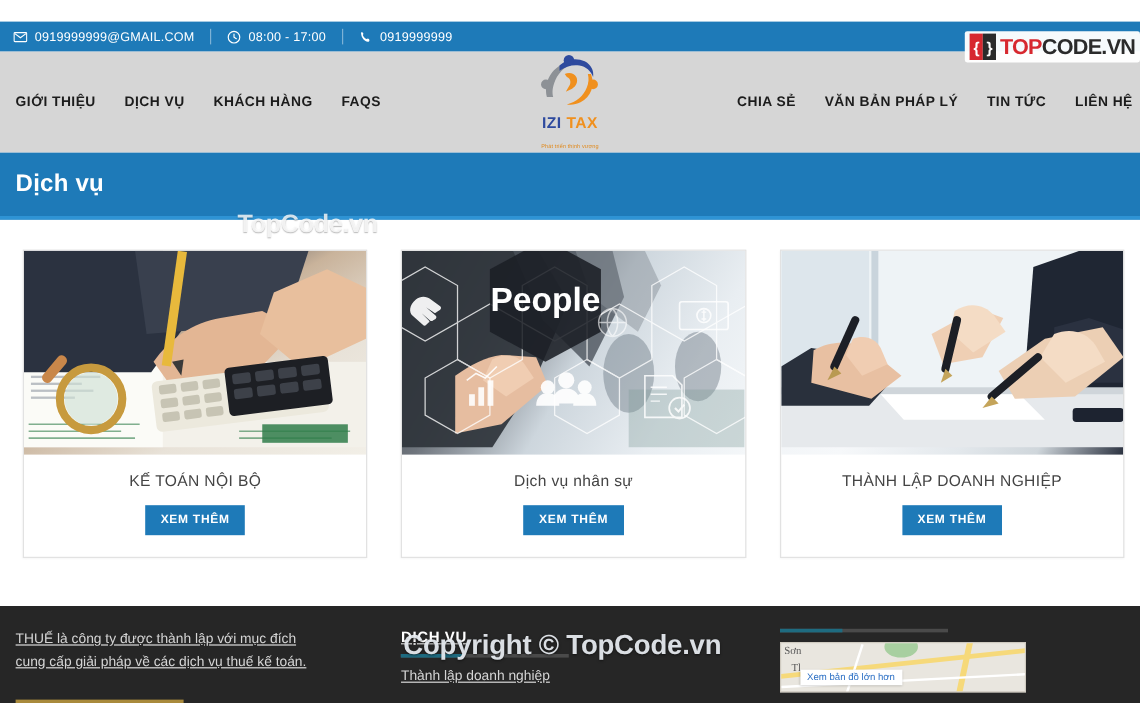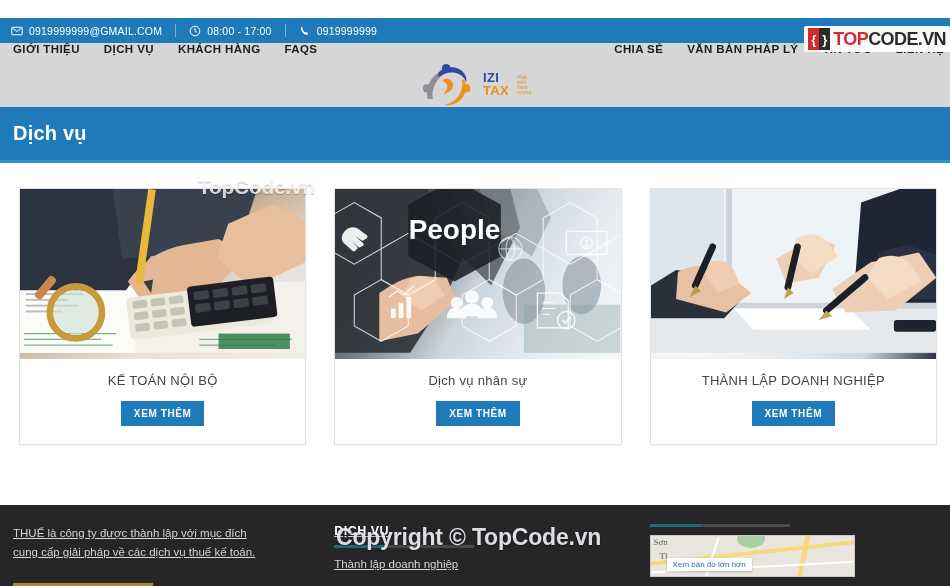--- a/index.html
+++ b/index.html
@@ -47,24 +47,24 @@
     font-family: "Liberation Sans", sans-serif;
   }
   .wm-mark .half-l { left: 0; background: #d7282f; }
   .wm-mark .half-r { right: 0; background: #2b2b2b; }
   .wm-text { font-size: 18px; font-weight: bold; letter-spacing: -.6px; font-family: "Liberation Sans", sans-serif; }
   .wm-text .t-red { color: #d7282f; }
   .wm-text .t-dark { color: #2b2b2b; }
 
   
   .header {
-    height: 64px;
+    height: 84px;
     background: #d6d6d6;
     display: flex;
-    align-items: flex-start;
+    align-items: center;
     position: relative;
   }
   .nav {
     display: flex;
     align-items: center;
     gap: 24px;
     font-size: 11.5px;
     font-weight: bold;
     color: #1c1c1c;
     letter-spacing: .4px;
@@ -72,21 +72,21 @@
   }
   .nav-left { padding-left: 13px; }
   .nav-right { padding-right: 6px; margin-left: auto; }
   .nav a { color: #1c1c1c; text-decoration: none; cursor: pointer; }
 
   .logo-wrap {
     position: absolute;
     left: 50%; top: 0;
     transform: translateX(-50%);
     width: 86px; height: 82px;
-    display: flex; flex-direction: row;
+    display: flex; flex-direction: column;
     align-items: center; justify-content: center;
     gap: 8px;
   }
   .logo-mark { width: 56px; height: 44px; }
   .logo-type { font-size: 13px; font-weight: bold; letter-spacing: .4px; line-height: 1; }
   .logo-type .izi { color: #2e4a9e; }
   .logo-type .tax { color: #f0901e; }
   .logo-sub { font-size: 4.6px; color: #e08a1e; letter-spacing: .1px; margin-top: 1.5px; }
 
   

